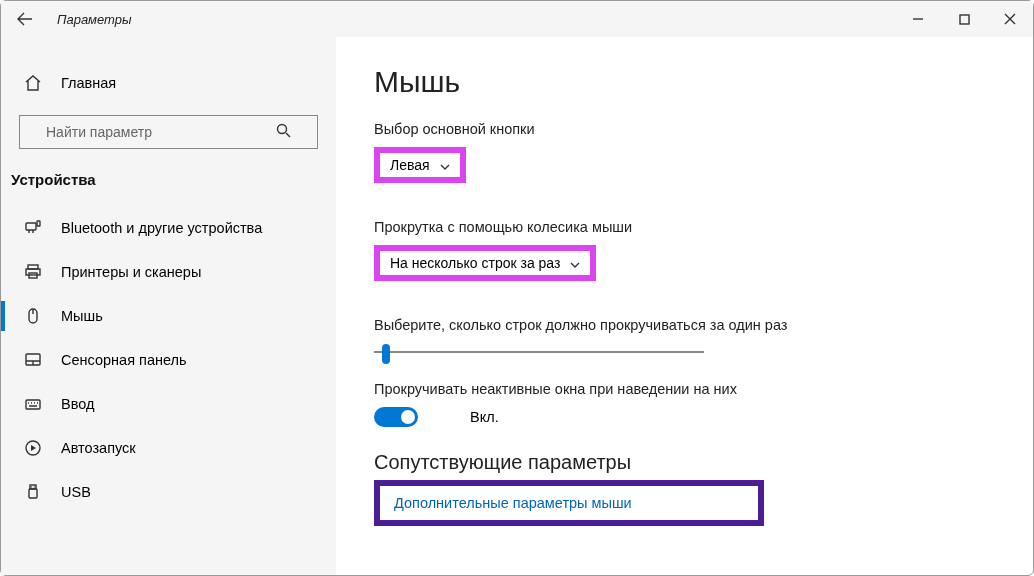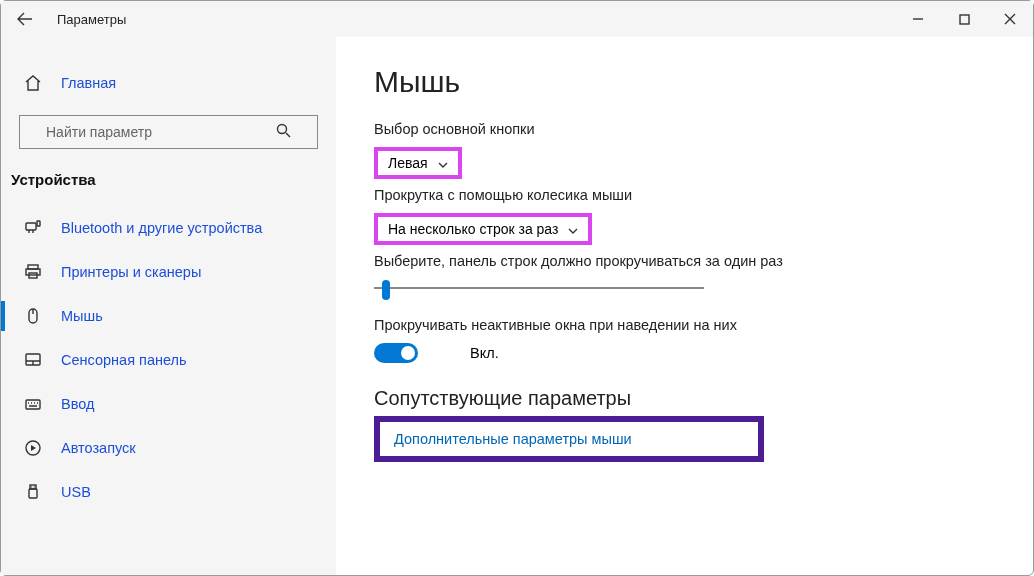--- a/index.html
+++ b/index.html
@@ -1,36 +1,36 @@
 <!DOCTYPE html>
 <html><head>
 <meta charset="utf-8">
 <style>
   * { box-sizing: border-box; margin: 0; padding: 0; font-family: "Segoe UI", Tahoma, sans-serif; }
   html, body { width: 1034px; height: 576px; overflow: hidden; background: #fff; }
   .window { width: 1034px; height: 576px; display: flex; flex-direction: column; border: 1px solid #999; border-radius: 6px; position: relative; }
-  .titlebar { height: 36px; display: flex; align-items: center; padding-left: 10px; background: #f5f5f5; }
+  .titlebar { height: 36px; display: flex; align-items: center; padding-left: 10px; background: #f5f5f5; font-style: italic; }
   .back-btn { width: 28px; height: 28px; display: flex; align-items: center; justify-content: center; border-radius: 3px; cursor: pointer; }
   .title-text { margin-left: 18px; font-size: 13px; color: #222; }
   .win-controls { margin-left: auto; display: flex; }
   .win-btn { width: 46px; height: 36px; display: flex; align-items: center; justify-content: center; font-size: 14px; cursor: pointer; }
   .body { flex: 1; display: flex; overflow: hidden; }
   .sidebar { width: 335px; background: #f5f5f5; padding-top: 24px; }
-  .side-row { display: flex; align-items: center; height: 44px; padding-left: 22px; font-size: 14.5px; color: #1d4ed8; cursor: pointer; position: relative; }
+  .side-row { display: flex; align-items: center; height: 44px; padding-left: 22px; font-size: 14.5px; color: #000000; cursor: pointer; position: relative; }
   .side-row .icon { width: 20px; height: 20px; margin-right: 18px; display: flex; align-items: center; justify-content: center; }
   .side-row.active::before { content: ""; position: absolute; left: 0; top: 7px; bottom: 7px; width: 4px; background: #0078d4; }
   .search-wrap { margin: 10px 18px 18px 18px; }
   .search-box { width: 100%; height: 34px; border: 1px solid #888; background: #fff0; display: flex; align-items: center; padding: 0 26px; }
   .search-box input { flex: 1; border: none; outline: none; background: transparent; font-size: 14px; color: #555; }
   .search-box input::placeholder { color: #666; }
   .cat-header { font-weight: 600; font-size: 15px; padding: 4px 0 18px 10px; color: #111; }
   .content { flex: 1; padding: 28px 38px; overflow: auto; }
   h1.page-title { font-weight: 400; font-size: 30px; color: #222; margin-bottom: 22px; }
   .group-label { font-size: 14.5px; color: #222; margin-bottom: 10px; }
-  .dropdown { display: inline-flex; align-items: center; border: 4px solid #d946ef; padding: 4px 10px; font-size: 14px; cursor: pointer; margin-bottom: 8px; }
+  .dropdown { display: inline-flex; align-items: center; border: 6px solid #d946ef; padding: 4px 10px; font-size: 14px; cursor: pointer; margin-bottom: 36px; }
   .dropdown .chev { margin-left: 10px; }
   .slider-wrap { width: 330px; margin: 4px 0 20px 0; }
   .slider { position: relative; height: 18px; }
   .slider-track { position: absolute; top: 8px; left: 0; right: 0; height: 2px; background: #888; }
   .slider-thumb { position: absolute; top: 1px; left: 8px; width: 8px; height: 20px; background: #0078d4; border-radius: 4px; }
   .toggle-row { display: flex; align-items: center; margin: 8px 0 24px 0; gap: 40px; }
   .toggle { width: 44px; height: 20px; border-radius: 10px; background: #0078d4; position: relative; cursor: pointer; }
   .toggle::after { content: ""; position: absolute; right: 3px; top: 3px; width: 14px; height: 14px; background: #fff; border-radius: 50%; }
   .toggle-label { margin-left: 12px; font-size: 14.5px; }
   .related-title { font-size: 20px; font-weight: 400; color: #222; margin-bottom: 14px; }
@@ -186,21 +186,21 @@
       <div class="group-label">Прокрутка с помощью колесика мыши</div>
       <div class="dropdown">
         <span>На несколько строк за раз</span>
         <span class="chev">
           <svg width="10" height="6" viewBox="0 0 10 6">
               <path d="M1 1 L5 5 L9 1"></path>
             </svg>
         </span>
       </div>
 
-      <div class="group-label">Выберите, панель строк должно прокручиваться за один раз</div>
+      <div class="group-label">Выберите, сколько строк должно прокручиваться за один раз</div>
       <div class="slider-wrap">
         <div class="slider">
           <div class="slider-track"></div>
           <div class="slider-thumb"></div>
         </div>
       </div>
 
       <div class="group-label">Прокручивать неактивные окна при наведении на них</div>
       <div class="toggle-row">
         <div class="toggle"></div>

